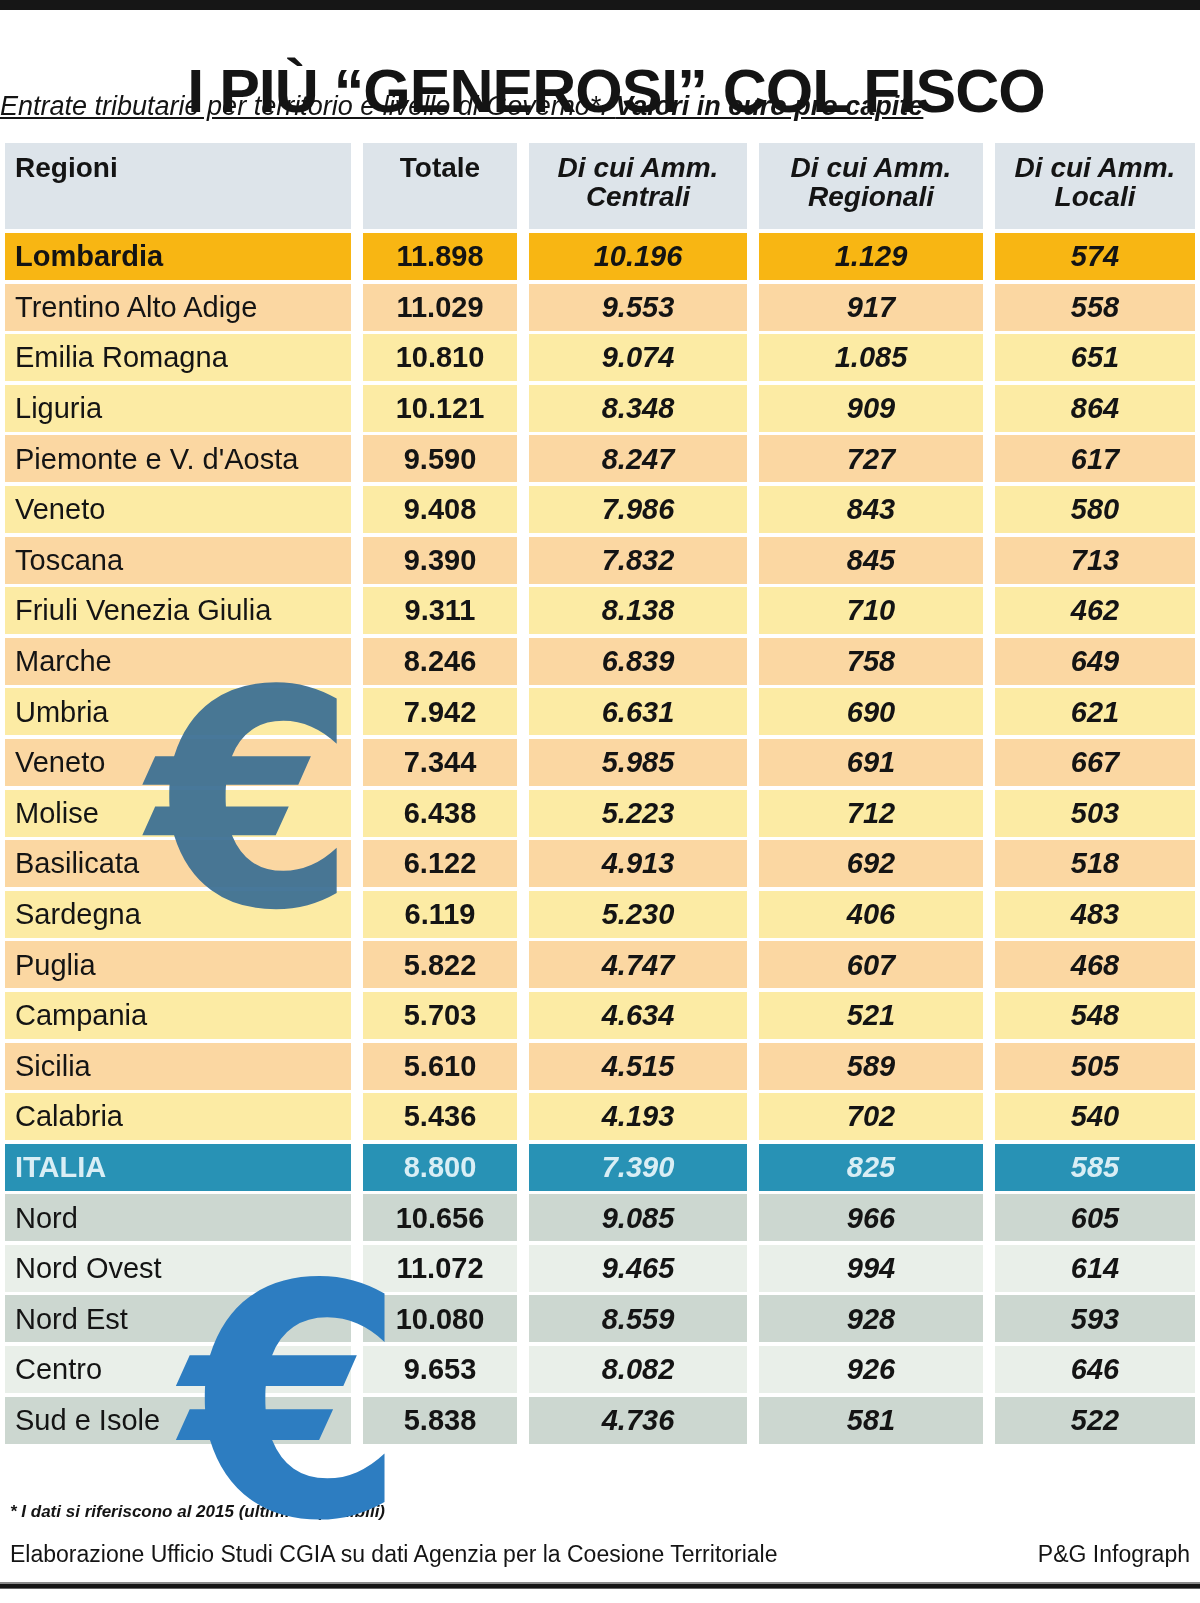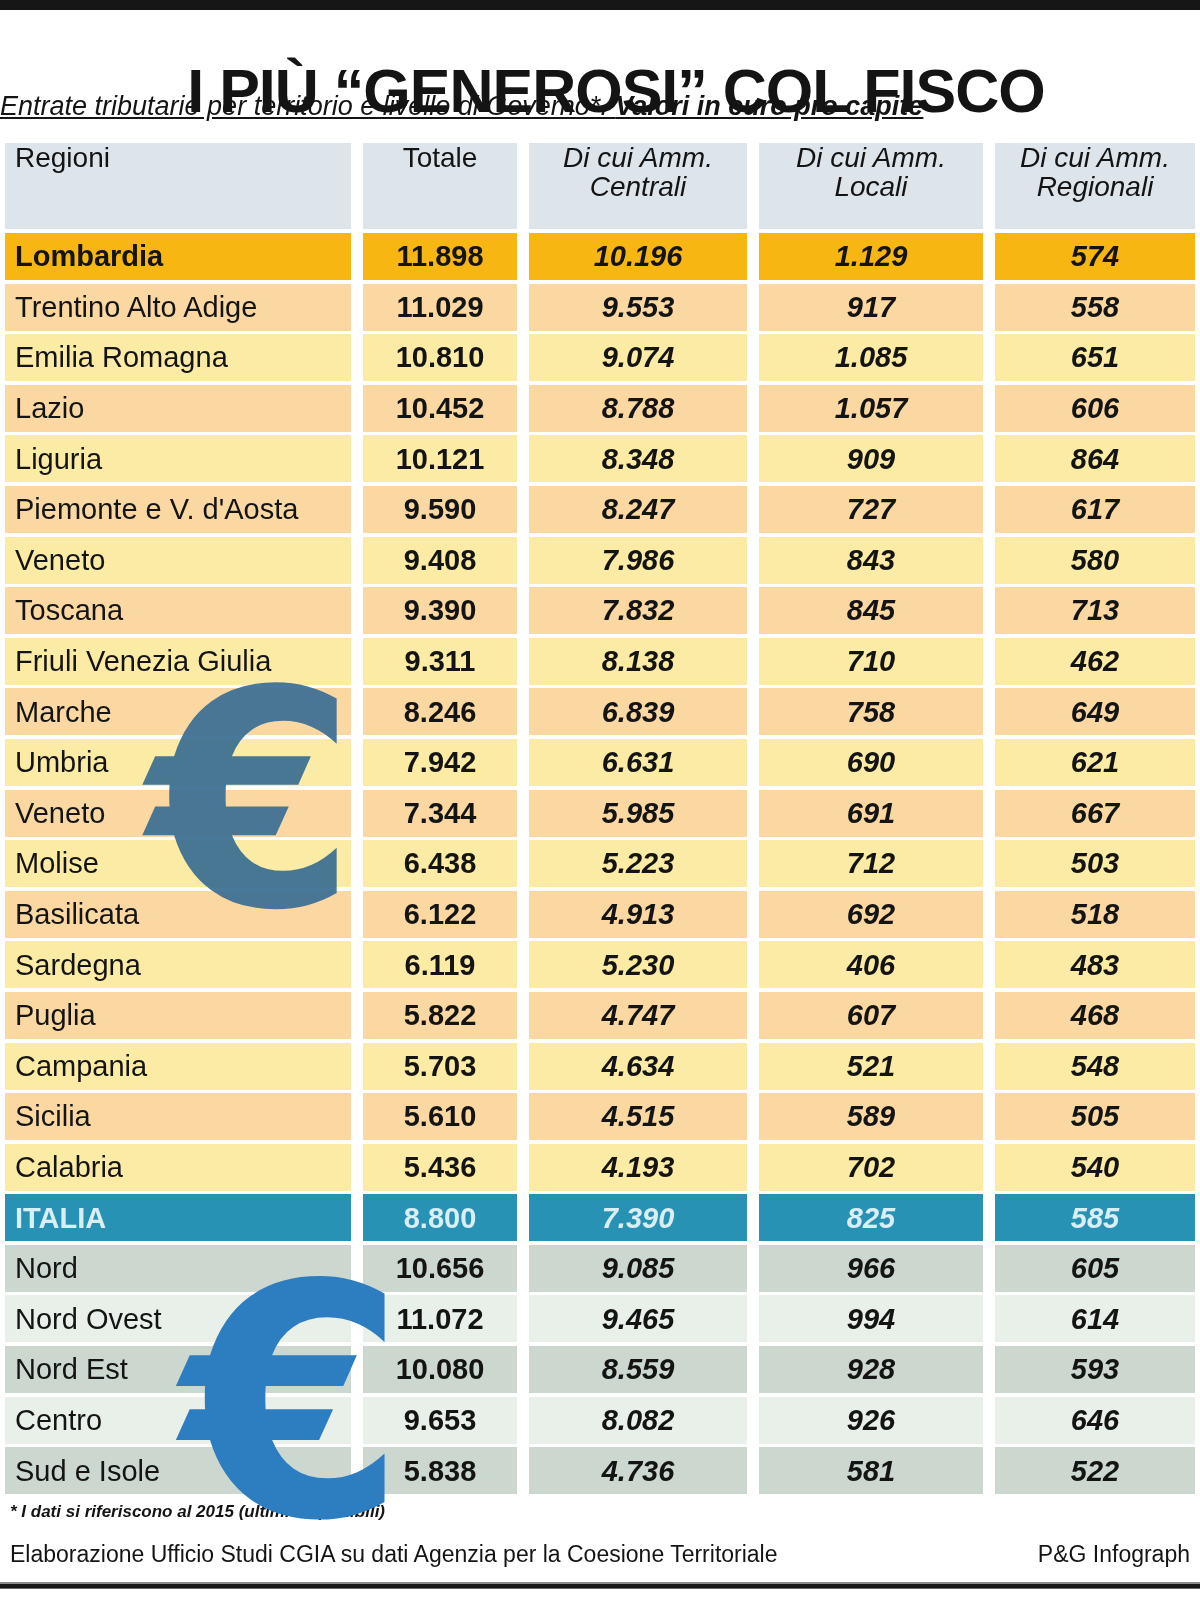--- a/index.html
+++ b/index.html
@@ -30,22 +30,22 @@
   .cell{
     display:flex;align-items:center;justify-content:center;
     font-size:29px;line-height:1.05;
   }
   .cell.name{justify-content:flex-start;padding-left:10px;text-align:left;}
   .cell.num{font-weight:bold;}
   .cell.c1,.cell.c2,.cell.c3{font-style:italic;}
   
   .row.header .cell{
     background:var(--header);
-    font-weight:normal;font-size:28px;
-    align-items:flex-start;text-align:center;
+    font-weight:bold;font-size:28px;
+    align-items:flex-start;padding-top:10px;text-align:center;
   }
   .row.header .cell.name{font-style:normal;text-align:left;}
   .row.header .cell.hd-italic{font-style:italic;}
   
   .v-gold .cell{background:var(--gold);}
   .v-gold .cell.name{font-weight:bold;}
   .v-peach .cell{background:var(--peach);}
   .v-yellow .cell{background:var(--yellow);}
   .v-italy .cell{background:var(--italy);color:#d9eef5;font-weight:bold;}
   .v-grey .cell{background:var(--grey);}
@@ -78,22 +78,22 @@
 
 <h1 class="title">I PIÙ “GENEROSI” COL FISCO</h1>
 
 <div class="subtitle"><span>Entrate tributarie per territorio e livello di Governo*. </span><b>Valori in euro pro capite</b></div>
 
 <div class="table">
   <div class="row header">
     <div class="cell name">Regioni</div>
     <div class="cell">Totale</div>
     <div class="cell hd-italic">Di cui Amm. Centrali</div>
+    <div class="cell hd-italic">Di cui Amm. Regionali</div>
     <div class="cell hd-italic">Di cui Amm. Locali</div>
-    <div class="cell hd-italic">Di cui Amm. Regionali</div>
   </div>
   <div id="rows">
       <div class="row v-gold">
         <div class="cell name">Lombardia</div>
         <div class="cell num c0">11.898</div>
         <div class="cell num c1">10.196</div>
         <div class="cell num c2">1.129</div>
         <div class="cell num c3">574</div>
       </div>
       <div class="row v-peach">
@@ -103,27 +103,20 @@
         <div class="cell num c2">917</div>
         <div class="cell num c3">558</div>
       </div>
       <div class="row v-yellow">
         <div class="cell name">Emilia Romagna</div>
         <div class="cell num c0">10.810</div>
         <div class="cell num c1">9.074</div>
         <div class="cell num c2">1.085</div>
         <div class="cell num c3">651</div>
       </div>
-      <div class="row v-peach">
-        <div class="cell name">Lazio</div>
-        <div class="cell num c0">10.452</div>
-        <div class="cell num c1">8.788</div>
-        <div class="cell num c2">1.057</div>
-        <div class="cell num c3">606</div>
-      </div>
       <div class="row v-yellow">
         <div class="cell name">Liguria</div>
         <div class="cell num c0">10.121</div>
         <div class="cell num c1">8.348</div>
         <div class="cell num c2">909</div>
         <div class="cell num c3">864</div>
       </div>
       <div class="row v-peach">
         <div class="cell name">Piemonte e V. d'Aosta</div>
         <div class="cell num c0">9.590</div>

